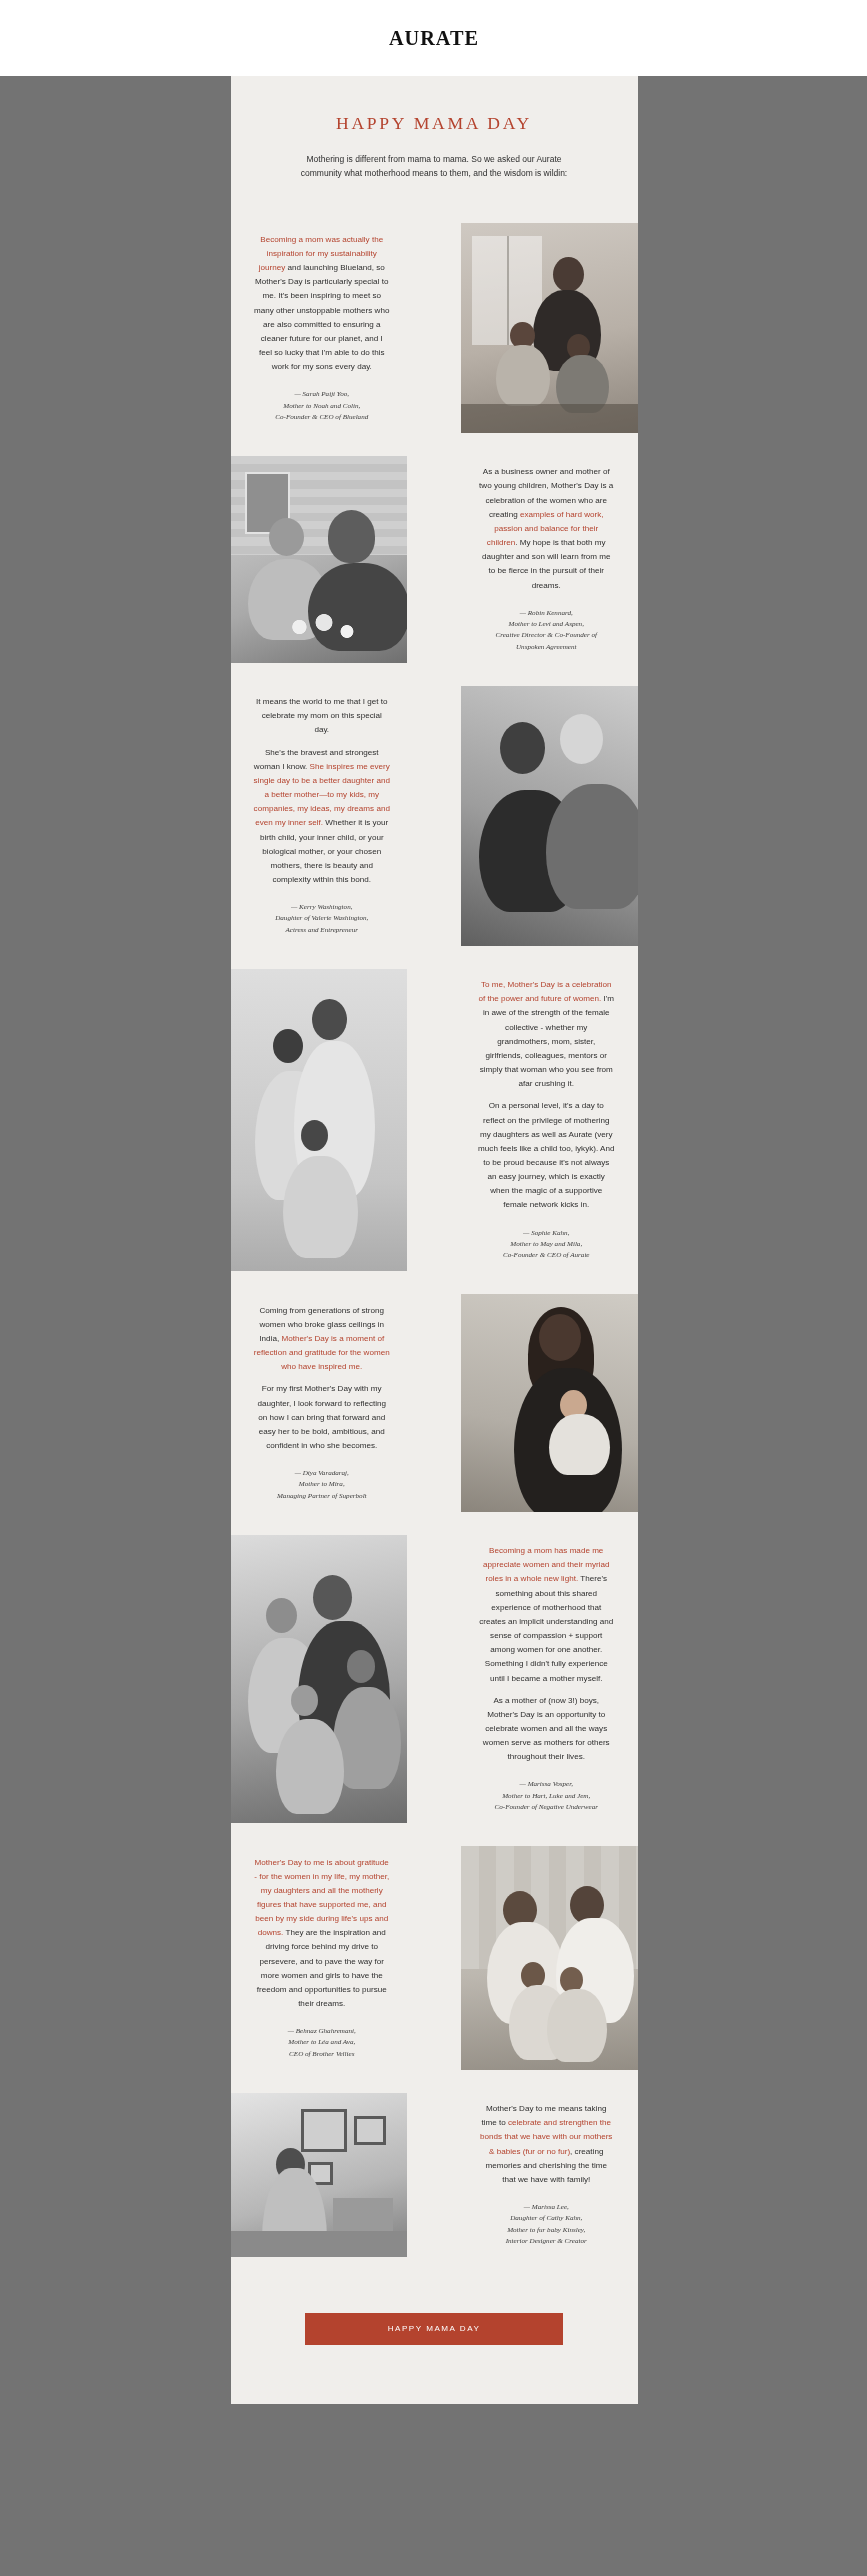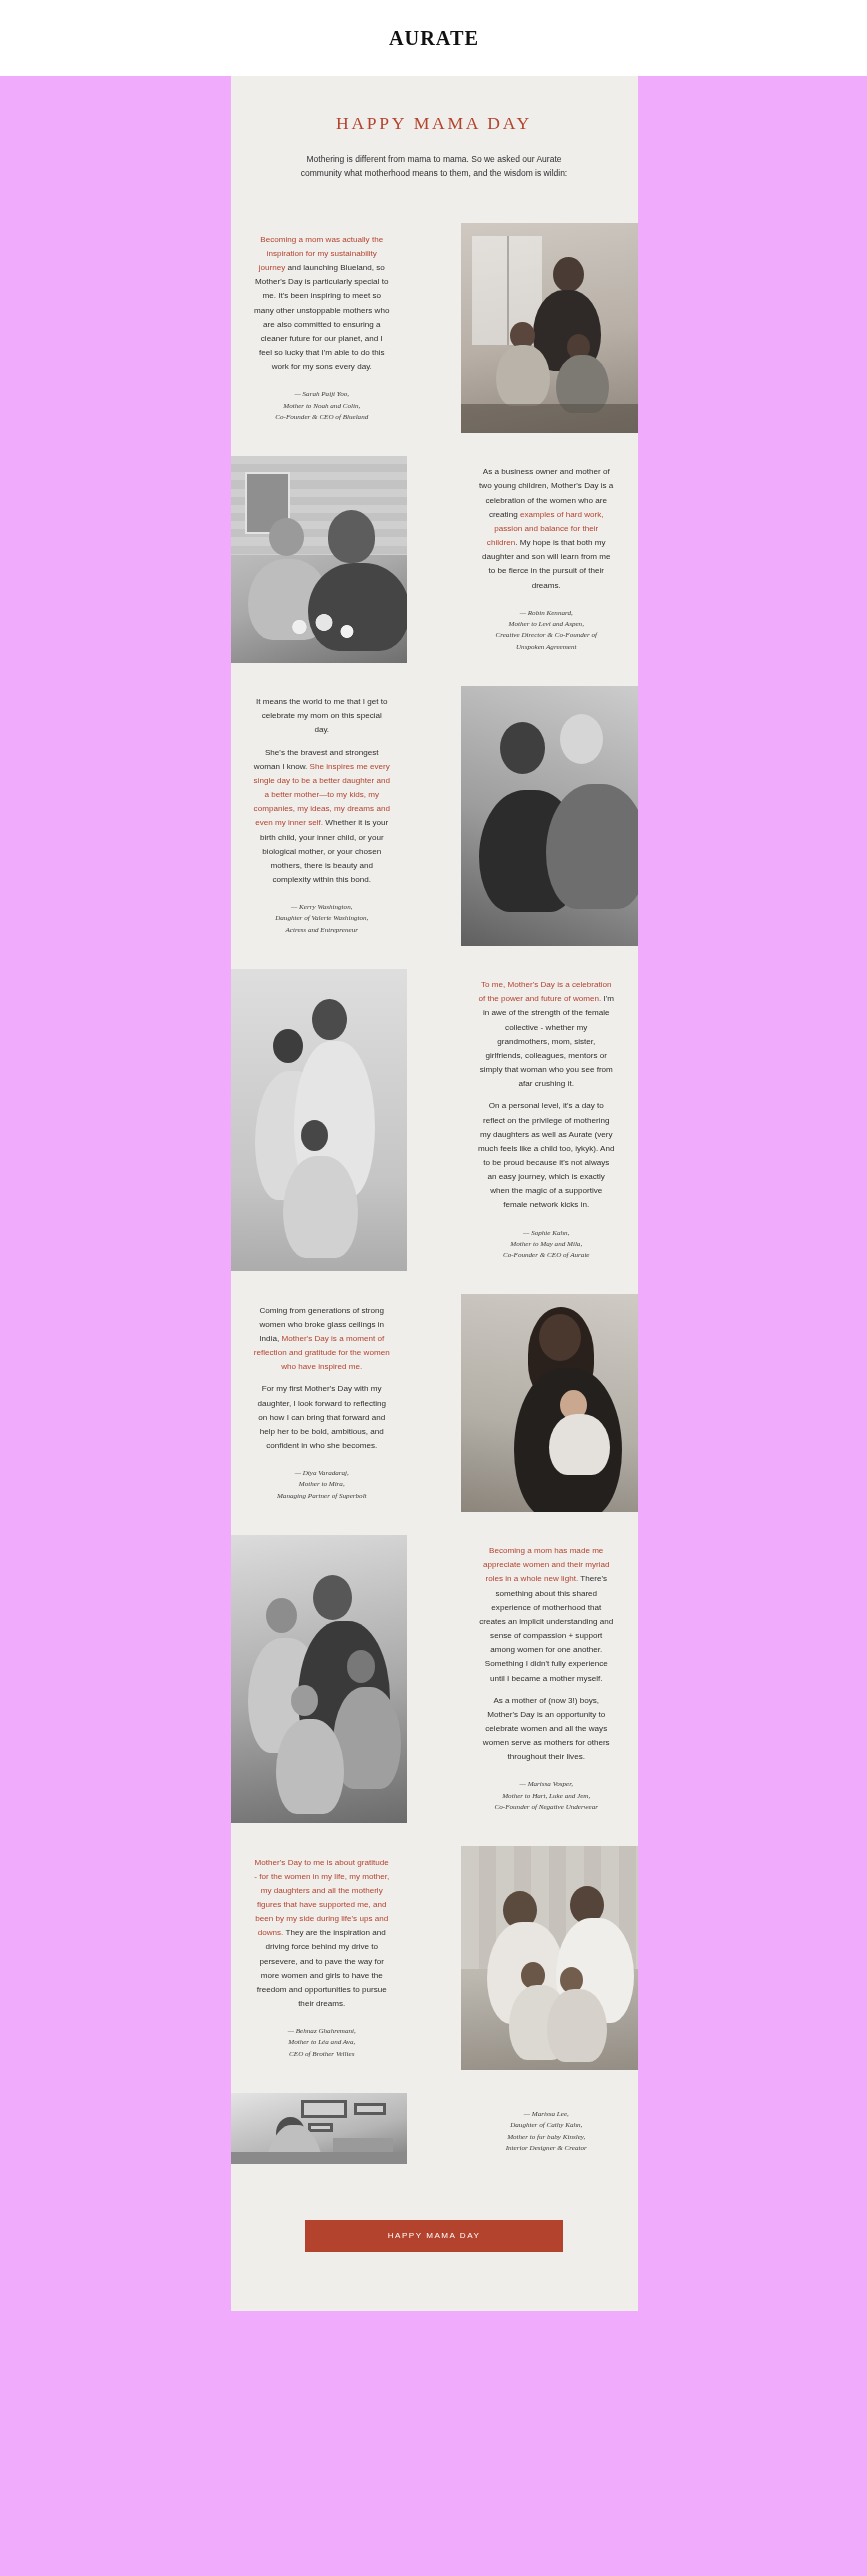--- a/index.html
+++ b/index.html
@@ -8,21 +8,21 @@
     padding: 0;
     background: #ffffff;
     font-family: "Liberation Sans", sans-serif;
   }
   body {
     width: 868px;
   }
   .page {
     width: 868px;
     min-height: 2576px;
-    background: #f0abfc;
+    background: #737373;
     display: flex;
     flex-direction: column;
     align-items: center;
   }
   .brand-bar {
     width: 100%;
     height: 76px;
     display: flex;
     align-items: center;
     justify-content: center;
@@ -302,21 +302,21 @@
             <div class="attrib">
               <div>— Sophie Kahn,</div>
               <div>Mother to May and Mila,</div>
               <div>Co-Founder &amp; CEO of Aurate</div>
             </div>
           </div>
         </div>
         <div class="row gap">
           <div class="col-text">
             <p class="quote"><span>Coming from generations of strong women who broke glass ceilings in India, </span><span class="hl">Mother's Day is a moment of reflection and gratitude for the women who have inspired me.</span></p>
-            <p class="quote"><span>For my first Mother's Day with my daughter, I look forward to reflecting on how I can bring that forward and help her to be bold, ambitious, and confident in who she becomes.</span></p>
+            <p class="quote"><span>For my first Mother's Day with my daughter, I look forward to reflecting on how I can bring that forward and easy her to be bold, ambitious, and confident in who she becomes.</span></p>
             <div class="attrib">
               <div>— Diya Varadaraj,</div>
               <div>Mother to Mira,</div>
               <div>Managing Partner of Superbolt</div>
             </div>
           </div>
           <div class="col-img">
             <div class="photo p5">
               <div class="hair"></div>
               <div class="head m-head"></div>
@@ -378,20 +378,21 @@
               <div class="frame f1"></div>
               <div class="frame f2"></div>
               <div class="frame f3"></div>
               <div class="chair"></div>
               <div class="head w-head"></div>
               <div class="torso w-torso"></div>
               <div class="floor"></div>
             </div>
           </div>
           <div class="col-text">
+            <p class="quote"><span>Mother's Day to me means taking time to </span><span class="hl">celebrate and strengthen the bonds that we have with our mothers &amp; babies (fur or no fur)</span><span>, creating memories and cherishing the time that we have with family!</span></p>
             <div class="attrib">
               <div>— Marissa Lee,</div>
               <div>Daughter of Cathy Kahn,</div>
               <div>Mother to fur baby Kinsley,</div>
               <div>Interior Designer &amp; Creator</div>
             </div>
           </div>
         </div>
       </div>
 

